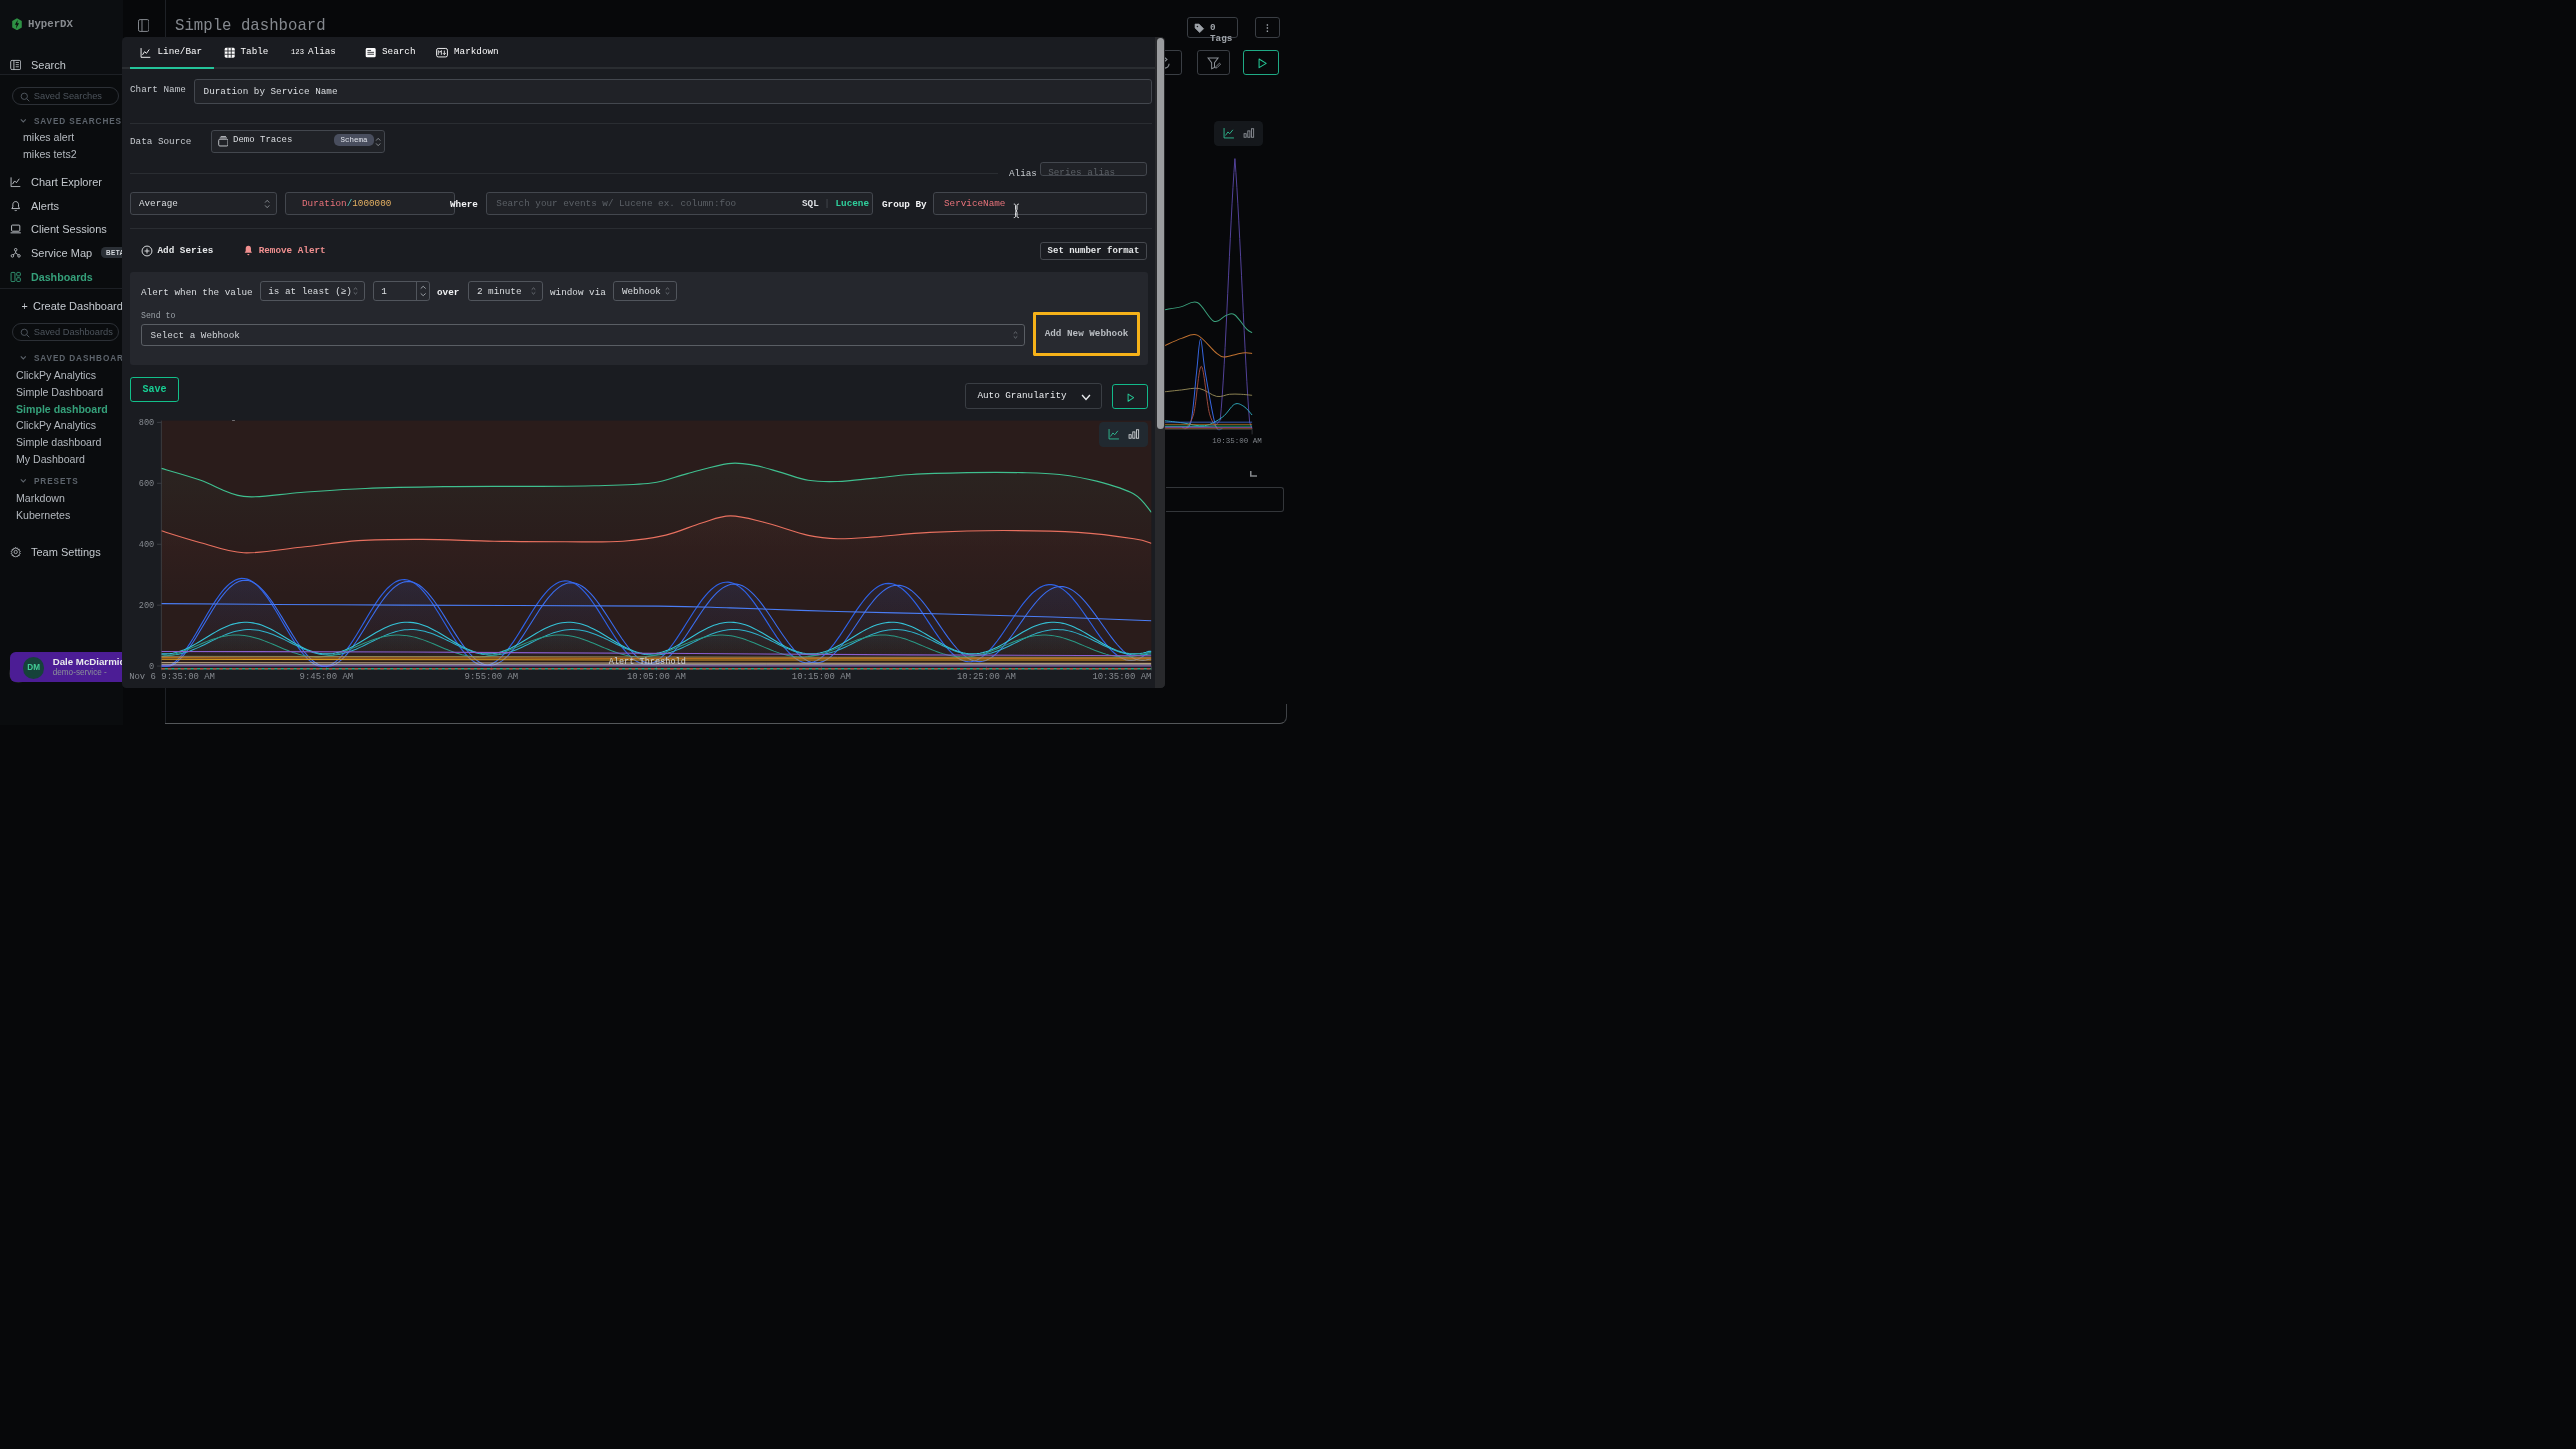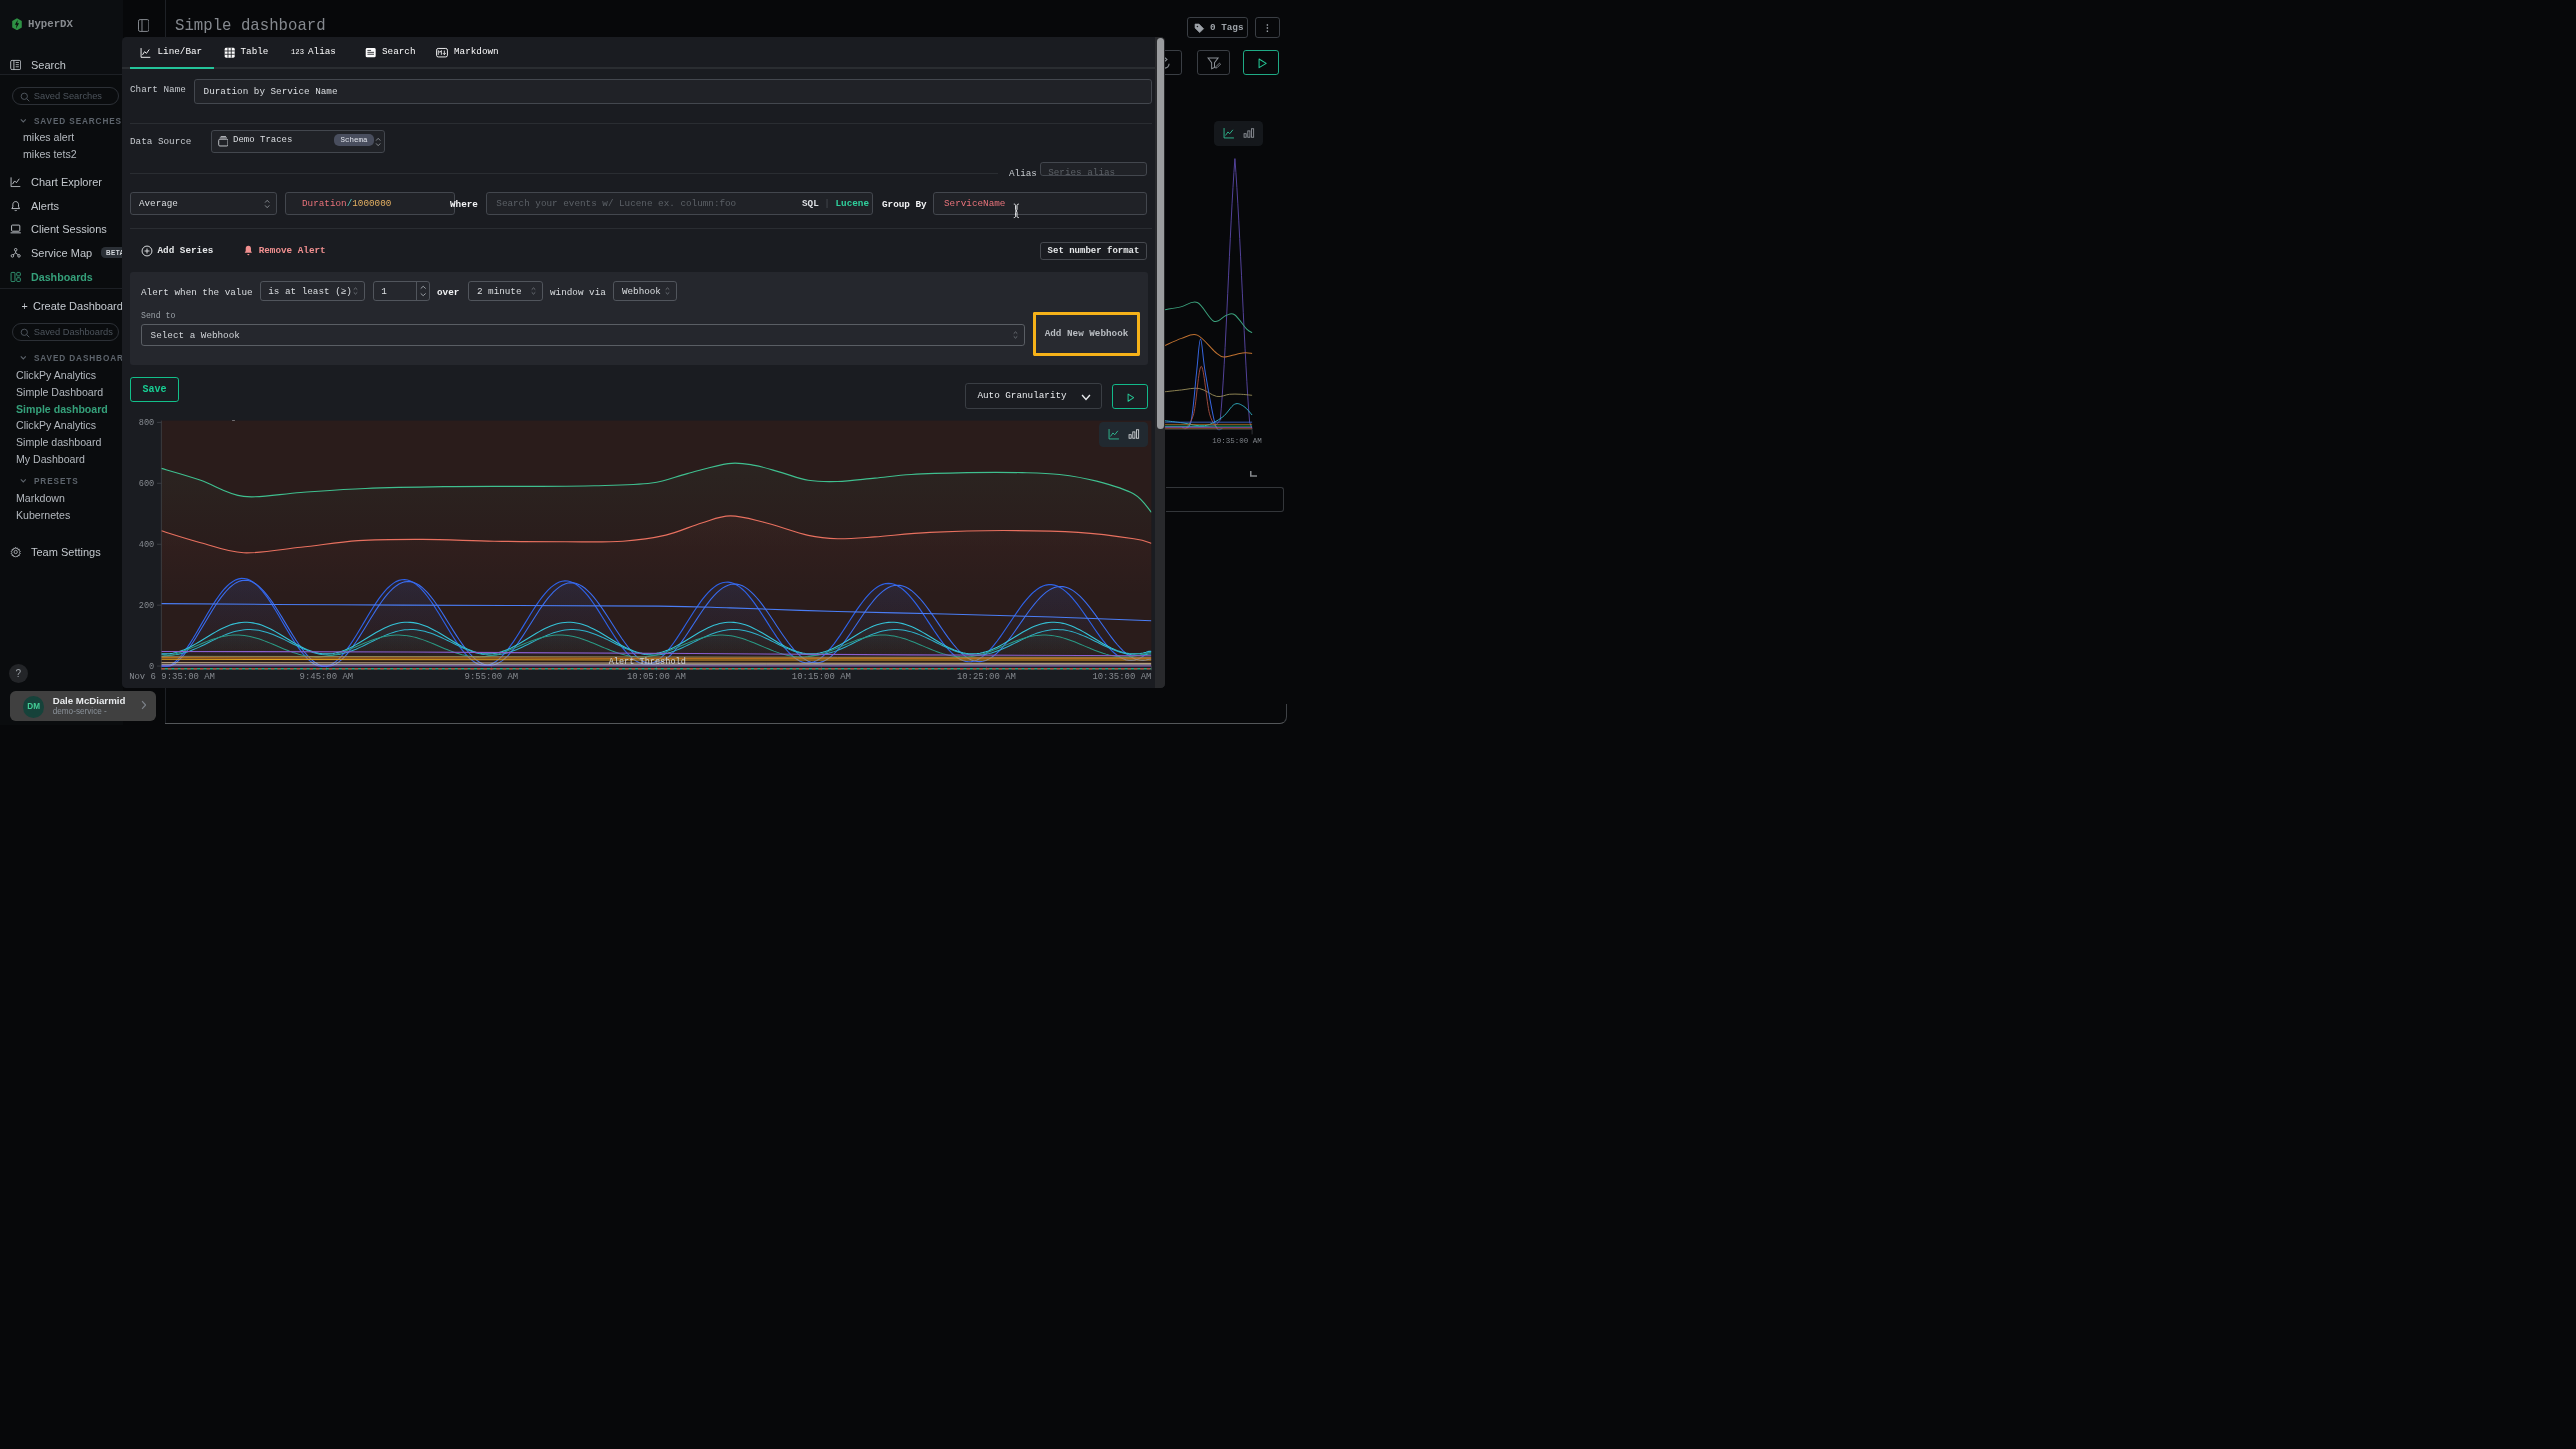--- a/index.html
+++ b/index.html
@@ -13,21 +13,21 @@
   .side-item { position:absolute; left:0; width:100%; height:17px; color:#c3c8cd; font-size:11px; }
   .side-item .ic { position:absolute; left:10px; top:50%; transform:translateY(-50%); width:11.4px; height:11.4px; }
   .side-item .lb { position:absolute; left:31px; top:50%; transform:translateY(-50%); white-space:nowrap; }
   .side-sub { position:absolute; left:23px; color:#b3b8be; font-size:10.6px; white-space:nowrap; transform:translateY(-50%); }
   .side-head { position:absolute; left:34px; color:#5d646c; font-size:8.2px; letter-spacing:0.9px; font-weight:bold; transform:translateY(-50%); white-space:nowrap; }
   .side-head svg { position:absolute; left:-15px; top:0px; }
   .pill-input { position:absolute; left:11.8px; width:107px; height:18px; border:0.7px solid #2c3036; border-radius:9.3px; color:#4d545c; font-size:9.3px; line-height:16.5px; padding-left:21px; background:transparent; white-space:nowrap; overflow:hidden; }
   .pill-input svg { position:absolute; left:7.2px; top:3.6px; }
   .beta { position:absolute; left:101px; top:2.5px; background:#2b3036; color:#d5d9dd; font-size:6.4px; font-weight:bold; letter-spacing:0.4px; padding:2.1px 5px; border-radius:4.3px; }
   #qmark { position:absolute; left:8.6px; top:664px; width:19.3px; height:19.3px; border-radius:50%; background:#232528; color:#9aa0a6; font-size:10px; text-align:center; line-height:19.3px; }
-  #usercard { position:absolute; left:9.7px; top:691px; width:146px; height:30px; background:#404040; border-radius:5.7px; }
+  #usercard { position:absolute; left:9.7px; top:652px; width:146px; height:30px; background:#4c1d95; border-radius:5.7px; }
   #usercard .av { position:absolute; left:13.2px; top:5px; width:21.5px; height:21.5px; border-radius:50%; background:#16423a; color:#43cc96; font-size:8.2px; font-weight:bold; text-align:center; line-height:21.5px; }
   #usercard .nm { position:absolute; left:43px; top:3.9px; font-size:9.7px; font-weight:bold; color:#e8eaec; white-space:nowrap; }
   #usercard .sv { position:absolute; left:43px; top:16px; font-size:8.2px; color:#8a9199; white-space:nowrap; }
   #usercard .ch { position:absolute; right:9.3px; top:9.3px; width:5.7px; height:10px; }
 
   
   #toggle { position:absolute; left:138px; top:18.6px; width:11.4px; height:13px; }
   #title { position:absolute; left:175px; top:17px; font-size:15.7px; color:#85898f; white-space:nowrap; }
   .vline { position:absolute; left:165px; width:0.7px; background:#1e2126; }
   .topbtn { position:absolute; border:0.7px solid #3a3e44; border-radius:2.9px; background:transparent; }
@@ -56,21 +56,21 @@
 <div id="toggle">
   <svg width="11.4" height="13" viewBox="0 0 16 18">
       <rect x="0.7" y="0.7" width="14.6" height="16.6" rx="2.2" fill="none" stroke="#85898f" stroke-width="1.4"></rect>
       <line x1="5.6" y1="0.7" x2="5.6" y2="17.3" stroke="#85898f" stroke-width="1.4"></line>
     </svg>
 </div>
 <div id="title">Simple dashboard</div>
 <div class="vline" style="top:0; height:37px;"></div>
 <div class="vline" style="top:688px; height:36px;"></div>
 
-<div class="topbtn" style="left:1187px; top:17px; width:61px; height:21px;padding-left:35px;">
+<div class="topbtn" style="left:1187px; top:17px; width:51px; height:21px;padding-left:35px;">
   <svg style="position:absolute;left:6.4px;top:5px;" width="10.7" height="10.7" viewBox="0 0 15 15">
       <path d="M1.5 1.5 L7 1.5 L13.5 8 L8 13.5 L1.5 7 Z" fill="#9ea3a9" stroke="#9ea3a9" stroke-width="1"></path>
       <circle cx="4.8" cy="4.8" r="1.1" fill="#16181c"></circle>
     </svg>
   <span style="position:absolute; left:22px; top:4.3px; font-size:9.3px; font-weight:bold; color:#9ea3a9;">0 Tags</span>
 </div>
 <div class="topbtn" style="left:1255px; top:17px; width:25px; height:21px;">
   <span style="position:absolute;left:50%;top:50%;transform:translate(-50%,-54%);color:#9ea3a9;font-size:9.3px;font-weight:bold;">⋮</span>
 </div>
 <div class="topbtn" style="left:1146px; top:50px; width:36px; height:25px;">

